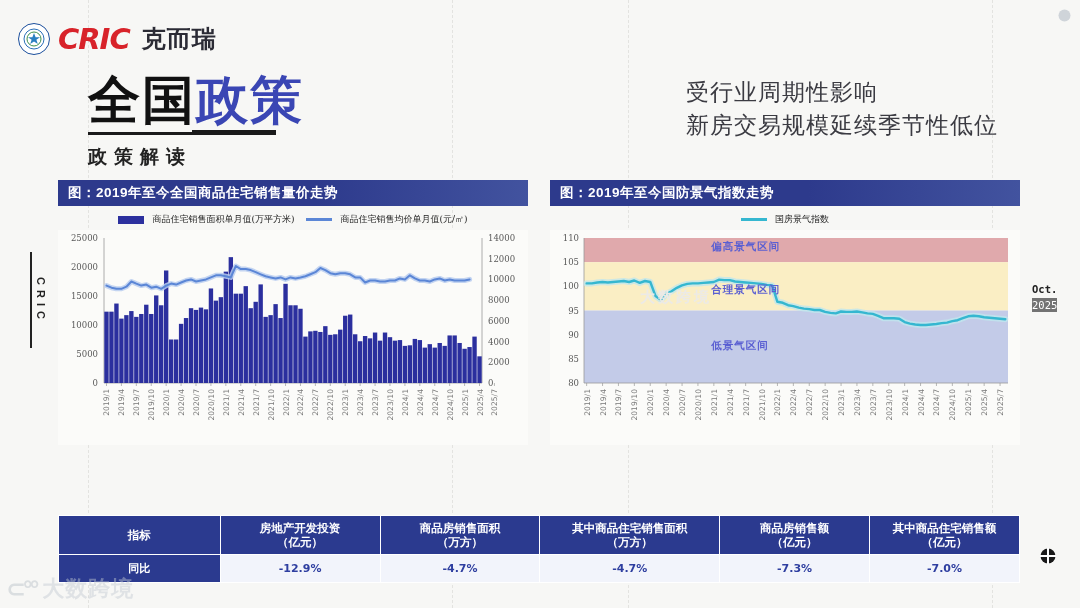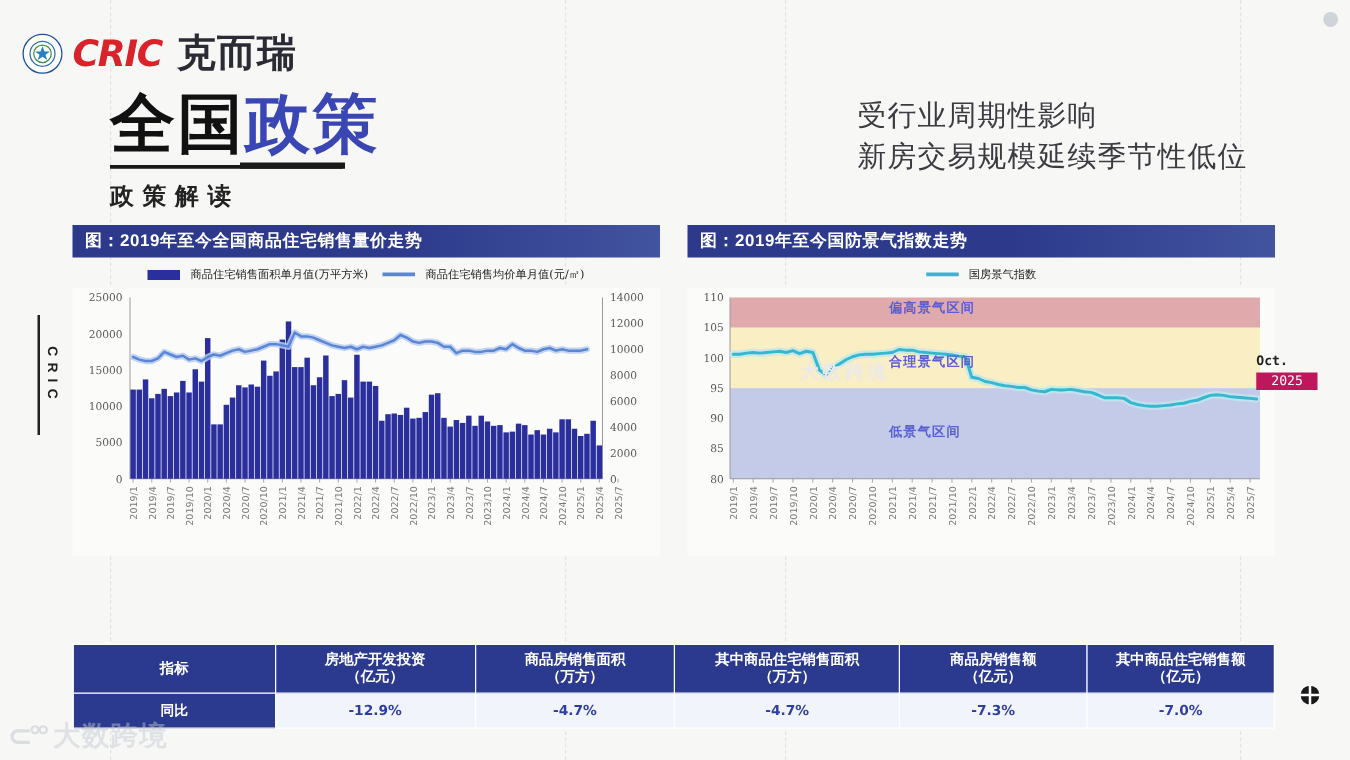--- a/index.html
+++ b/index.html
@@ -12,21 +12,21 @@
   
   .guide{position:absolute;top:0;bottom:0;width:1px;border-left:1px dashed #e3e3e0;}
 
   
   .logo-wrap{position:absolute;left:18px;top:22px;display:flex;align-items:center;gap:8px;}
   .seal{width:30px;height:30px;border-radius:50%;border:1.5px solid #1b4f9c;
         display:flex;align-items:center;justify-content:center;background:#fff;}
   .seal svg{display:block;}
   .cric-logo{font-size:29px;font-weight:bold;font-style:italic;color:#d8232a;letter-spacing:-1px;
              font-family:"DejaVu Sans",sans-serif;}
-  .cric-cn{font-size:31px;font-weight:bold;color:#2b2b35;margin-left:4px;letter-spacing:1px;}
+  .cric-cn{font-size:24px;font-weight:bold;color:#2b2b35;margin-left:4px;letter-spacing:1px;}
 
   .title-block{position:absolute;left:88px;top:74px;}
   .title-main{font-size:52px;font-weight:bold;line-height:1;letter-spacing:2px;color:#111;}
   .title-main .blue{color:#3a46b4;}
   .title-rule{width:186px;height:3px;background:#1a1a1a;margin-top:6px;}
   .title-rule2{width:84px;height:5px;background:#1a1a1a;margin:-5px 0 0 104px;}
   .title-sub{font-size:19px;letter-spacing:7px;color:#222;margin-top:9px;font-weight:bold;
              font-family:"DejaVu Serif","Liberation Serif",serif;}
 
   .headline{position:absolute;right:82px;top:76px;color:#3b3b42;
@@ -50,24 +50,24 @@
   .legend span.lbl{margin-left:-4px;}
 
   .plotbox{position:relative;margin-top:4px;background:#fbfbf9;height:215px;}
 
   
   .cric-vert{position:absolute;left:30px;top:252px;height:96px;display:flex;align-items:center;}
   .cric-vert .bar{width:2px;height:96px;background:#222;}
   .cric-vert .txt{writing-mode:vertical-rl;font-size:11px;letter-spacing:5px;color:#222;
                   margin-left:3px;font-weight:bold;}
 
-  .oct-badge{position:absolute;left:1005px;top:283px;text-align:left;}
+  .oct-badge{position:absolute;left:1032px;top:283px;text-align:left;}
   .oct-badge .m{font-size:10.5px;color:#222;font-weight:bold;font-family:"DejaVu Sans Mono",monospace;}
-  .oct-badge .y{display:inline-block;background:#be185d;color:#fff;font-size:10.5px;
-                padding:1px 12px;margin-top:2px;font-family:"DejaVu Sans Mono",monospace;}
+  .oct-badge .y{display:inline-block;background:#737373;color:#fff;font-size:10.5px;
+                padding:1px 0;margin-top:2px;font-family:"DejaVu Sans Mono",monospace;}
 
   
   .tbl{position:absolute;left:58px;top:515px;width:962px;border-collapse:collapse;
        font-size:11px;color:#1a1a3c;}
   .tbl td,.tbl th{border:1px solid #ffffff;text-align:center;padding:0;}
   .tbl .hd{background:#2b3a8f;color:#fff;font-weight:bold;font-size:11.5px;height:38px;line-height:1.25;}
   .tbl .rowhd{background:#2b3a8f;color:#fff;font-weight:bold;height:27px;}
   .tbl .val{background:#fdfdfd;height:27px;font-weight:bold;color:#1d1d1d;
             font-family:"DejaVu Sans",sans-serif;}
   .tbl .pct{background:#f2f4fb;height:27px;color:#2f3fa0;font-weight:bold;

